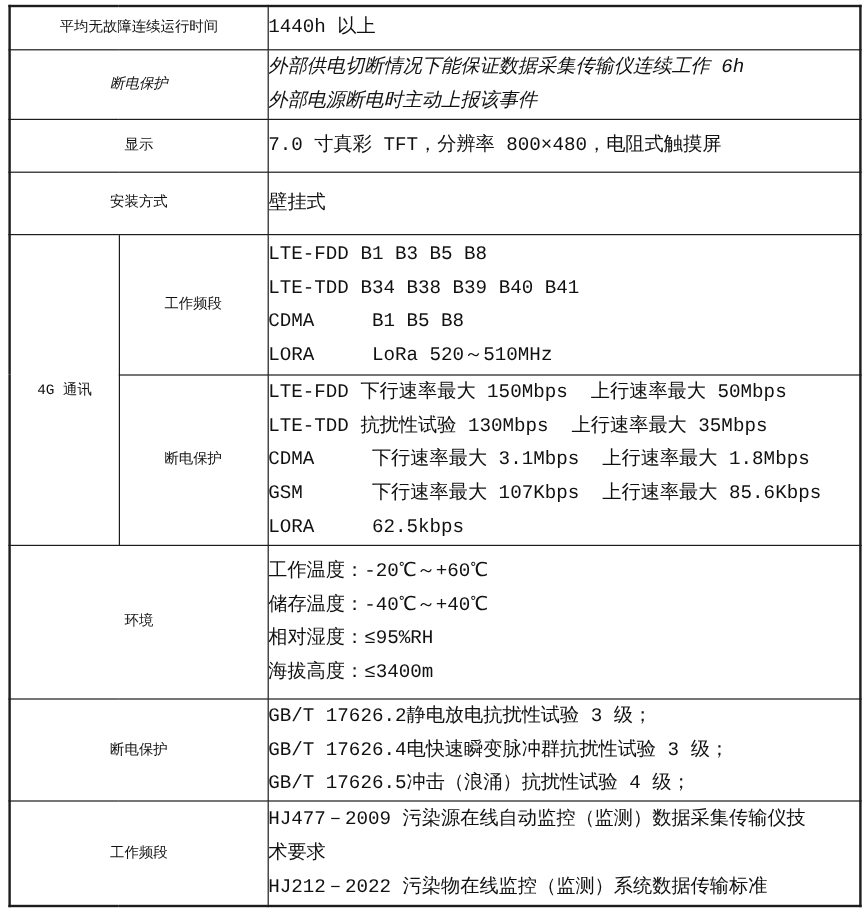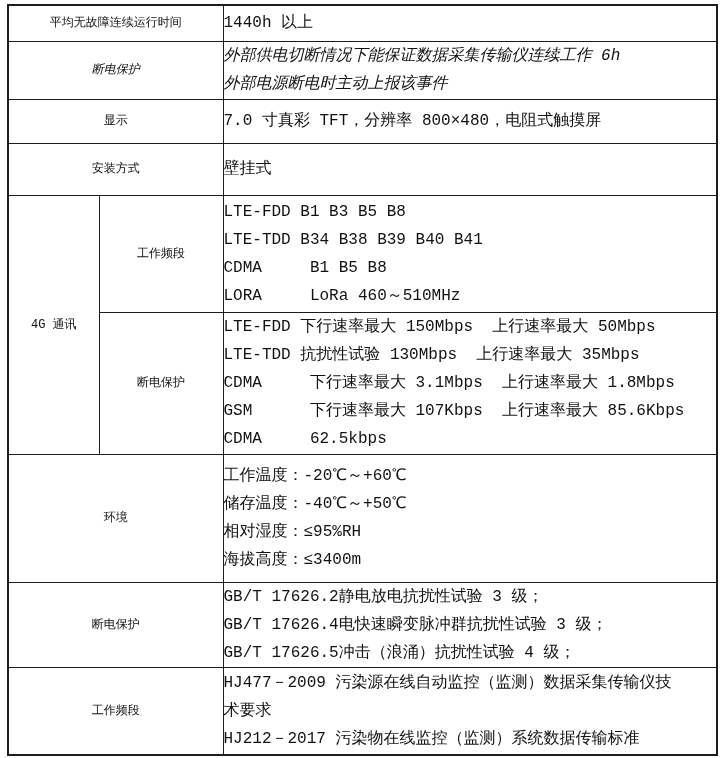--- a/index.html
+++ b/index.html
@@ -91,56 +91,56 @@
     </td>
   </tr>
 
   <tr class="r5">
     <td class="lbl" rowspan="2">4G 通讯</td>
     <td class="lbl">工作频段</td>
     <td class="val">
       <div class="ln">LTE-FDD B1 B3 B5 B8</div>
       <div class="ln">LTE-TDD B34 B38 B39 B40 B41</div>
       <div class="ln">CDMA     B1 B5 B8</div>
-      <div class="ln">LORA     LoRa 460～510MHz</div>
+      <div class="ln">LORA     LoRa 520～510MHz</div>
     </td>
   </tr>
 
   <tr class="r6">
     <td class="lbl">断电保护</td>
     <td class="val">
       <div class="ln">LTE-FDD 下行速率最大 150Mbps  上行速率最大 50Mbps</div>
       <div class="ln">LTE-TDD 抗扰性试验 130Mbps  上行速率最大 35Mbps</div>
       <div class="ln">CDMA     下行速率最大 3.1Mbps  上行速率最大 1.8Mbps</div>
       <div class="ln">GSM      下行速率最大 107Kbps  上行速率最大 85.6Kbps</div>
-      <div class="ln">CDMA     62.5kbps</div>
+      <div class="ln">LORA     62.5kbps</div>
     </td>
   </tr>
 
   <tr class="r7">
     <td class="lbl" colspan="2">环境</td>
     <td class="val">
       <div class="ln">工作温度：-20℃～+60℃</div>
-      <div class="ln">储存温度：-40℃～+50℃</div>
+      <div class="ln">储存温度：-40℃～+40℃</div>
       <div class="ln">相对湿度：≤95%RH</div>
       <div class="ln">海拔高度：≤3400m</div>
     </td>
   </tr>
 
   <tr class="r8">
     <td class="lbl" colspan="2">断电保护</td>
     <td class="val">
       <div class="ln">GB/T 17626.2静电放电抗扰性试验 3 级；</div>
       <div class="ln">GB/T 17626.4电快速瞬变脉冲群抗扰性试验 3 级；</div>
       <div class="ln">GB/T 17626.5冲击（浪涌）抗扰性试验 4 级；</div>
     </td>
   </tr>
 
   <tr class="r9">
     <td class="lbl" colspan="2">工作频段</td>
     <td class="val">
       <div class="ln">HJ477－2009 污染源在线自动监控（监测）数据采集传输仪技</div>
       <div class="ln">术要求</div>
-      <div class="ln">HJ212－2017 污染物在线监控（监测）系统数据传输标准</div>
+      <div class="ln">HJ212－2022 污染物在线监控（监测）系统数据传输标准</div>
     </td>
   </tr>
 </tbody>
   </table>
 
 </body></html>

